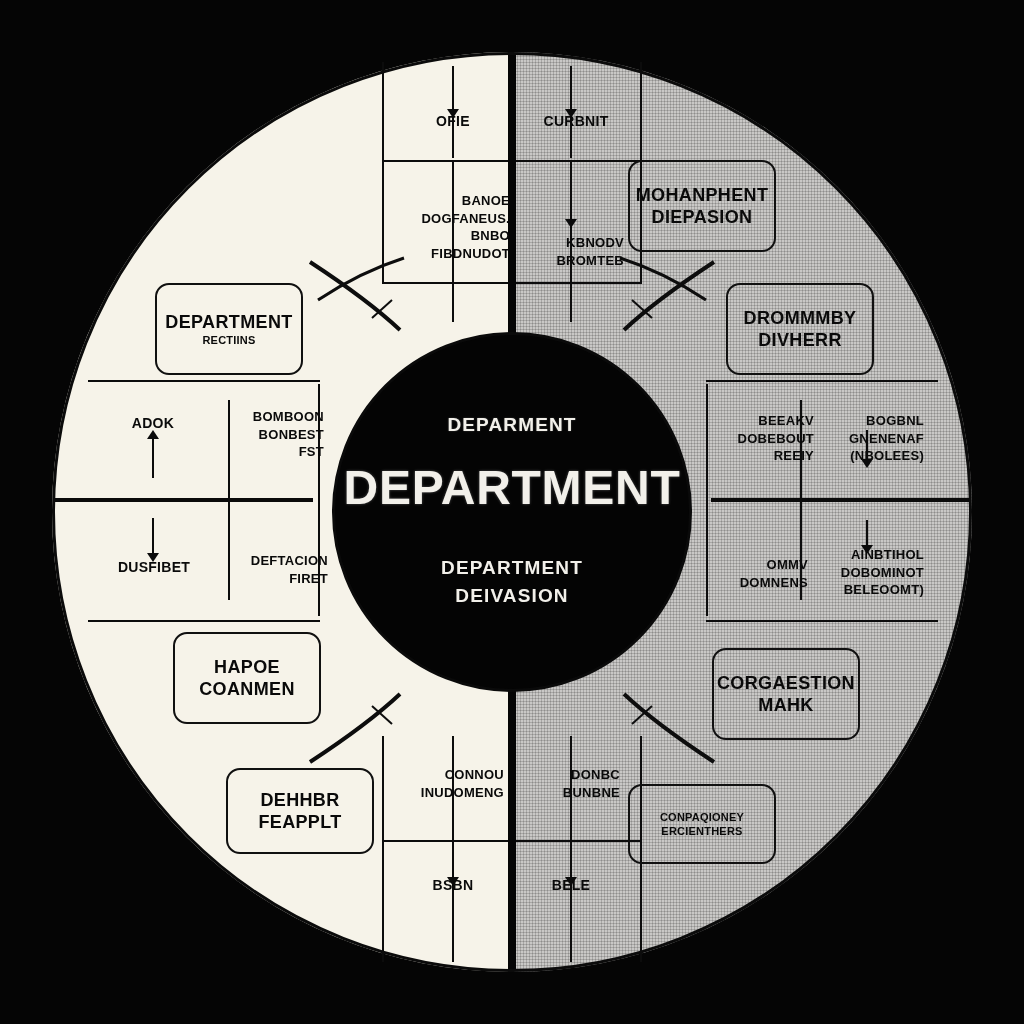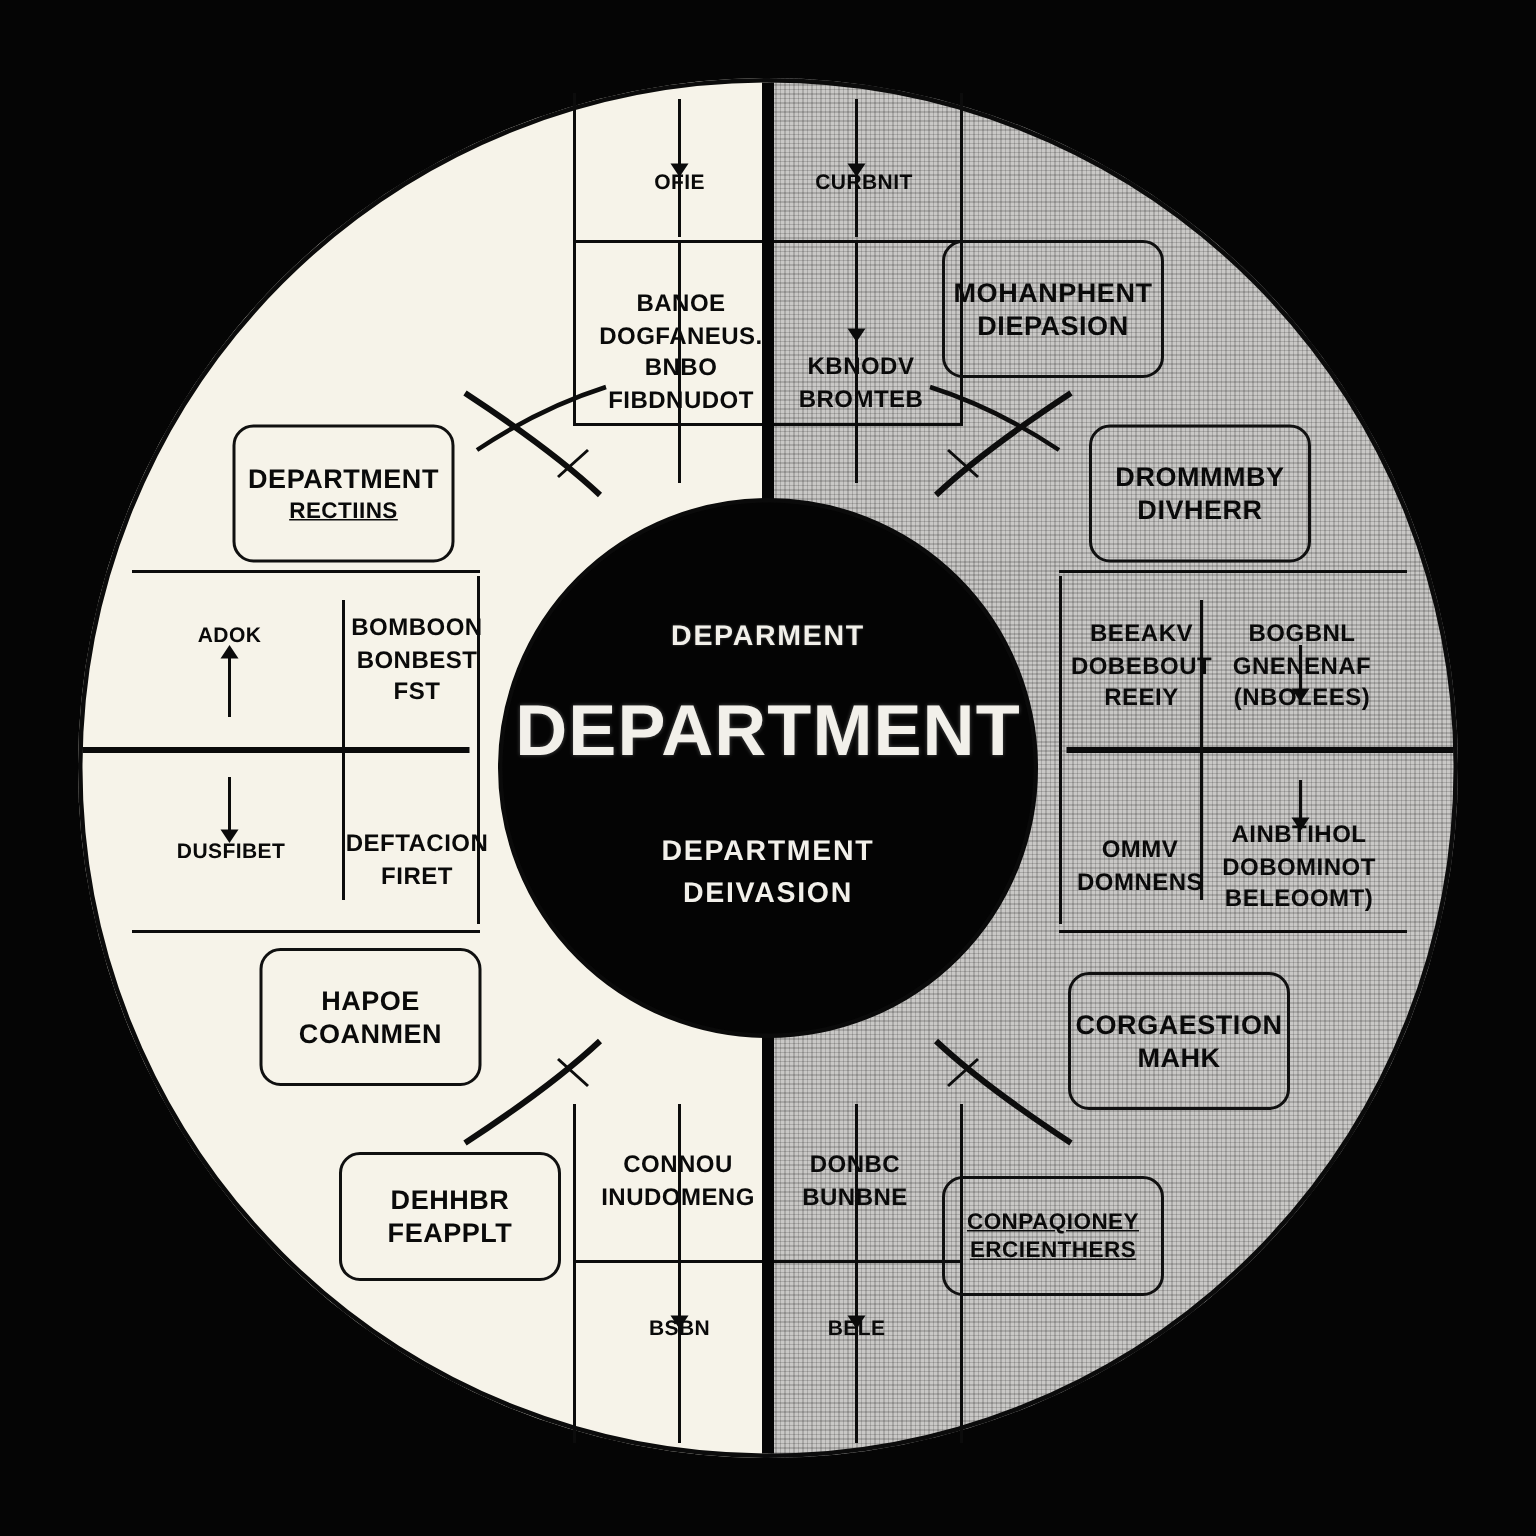--- a/index.html
+++ b/index.html
@@ -40,27 +40,27 @@
 
   
   .seam{position:absolute;left:508px;top:55px;width:8px;height:914px;background:#050505;}
 
   
   .box{position:absolute;background:transparent;border:2.5px solid #101010;
       border-radius:14px;display:flex;flex-direction:column;align-items:center;
       justify-content:center;text-align:center;color:#0a0a0a;box-sizing:border-box;
       padding:6px 8px;}
   .box .l1{font-size:18px;font-weight:700;letter-spacing:.02em;line-height:1.25;}
-  .box .l2{font-size:15px;font-weight:700;letter-spacing:.02em;line-height:1.3;text-decoration:underline;}
+  .box .l2{font-size:11px;font-weight:700;letter-spacing:.02em;line-height:1.3;}
 
   
   .lab{position:absolute;color:#0a0a0a;text-align:center;font-weight:700;
       font-size:12.5px;line-height:1.35;letter-spacing:.02em;}
   .lab.big{font-size:14px;}
-  .lab.sm{font-size:16px;}
+  .lab.sm{font-size:13px;text-align:right;}
 
   
   .arrow{position:absolute;width:2px;background:#0b0b0b;}
   .arrow::after{content:"";position:absolute;left:-5px;width:0;height:0;
       border-left:6px solid transparent;border-right:6px solid transparent;}
   .arrow.down::after{bottom:-8px;border-top:9px solid #0b0b0b;}
   .arrow.up::after{top:-8px;border-bottom:9px solid #0b0b0b;}
   svg.overlay{position:absolute;left:0;top:0;width:1024px;height:1024px;
       pointer-events:none;}
 </style>

